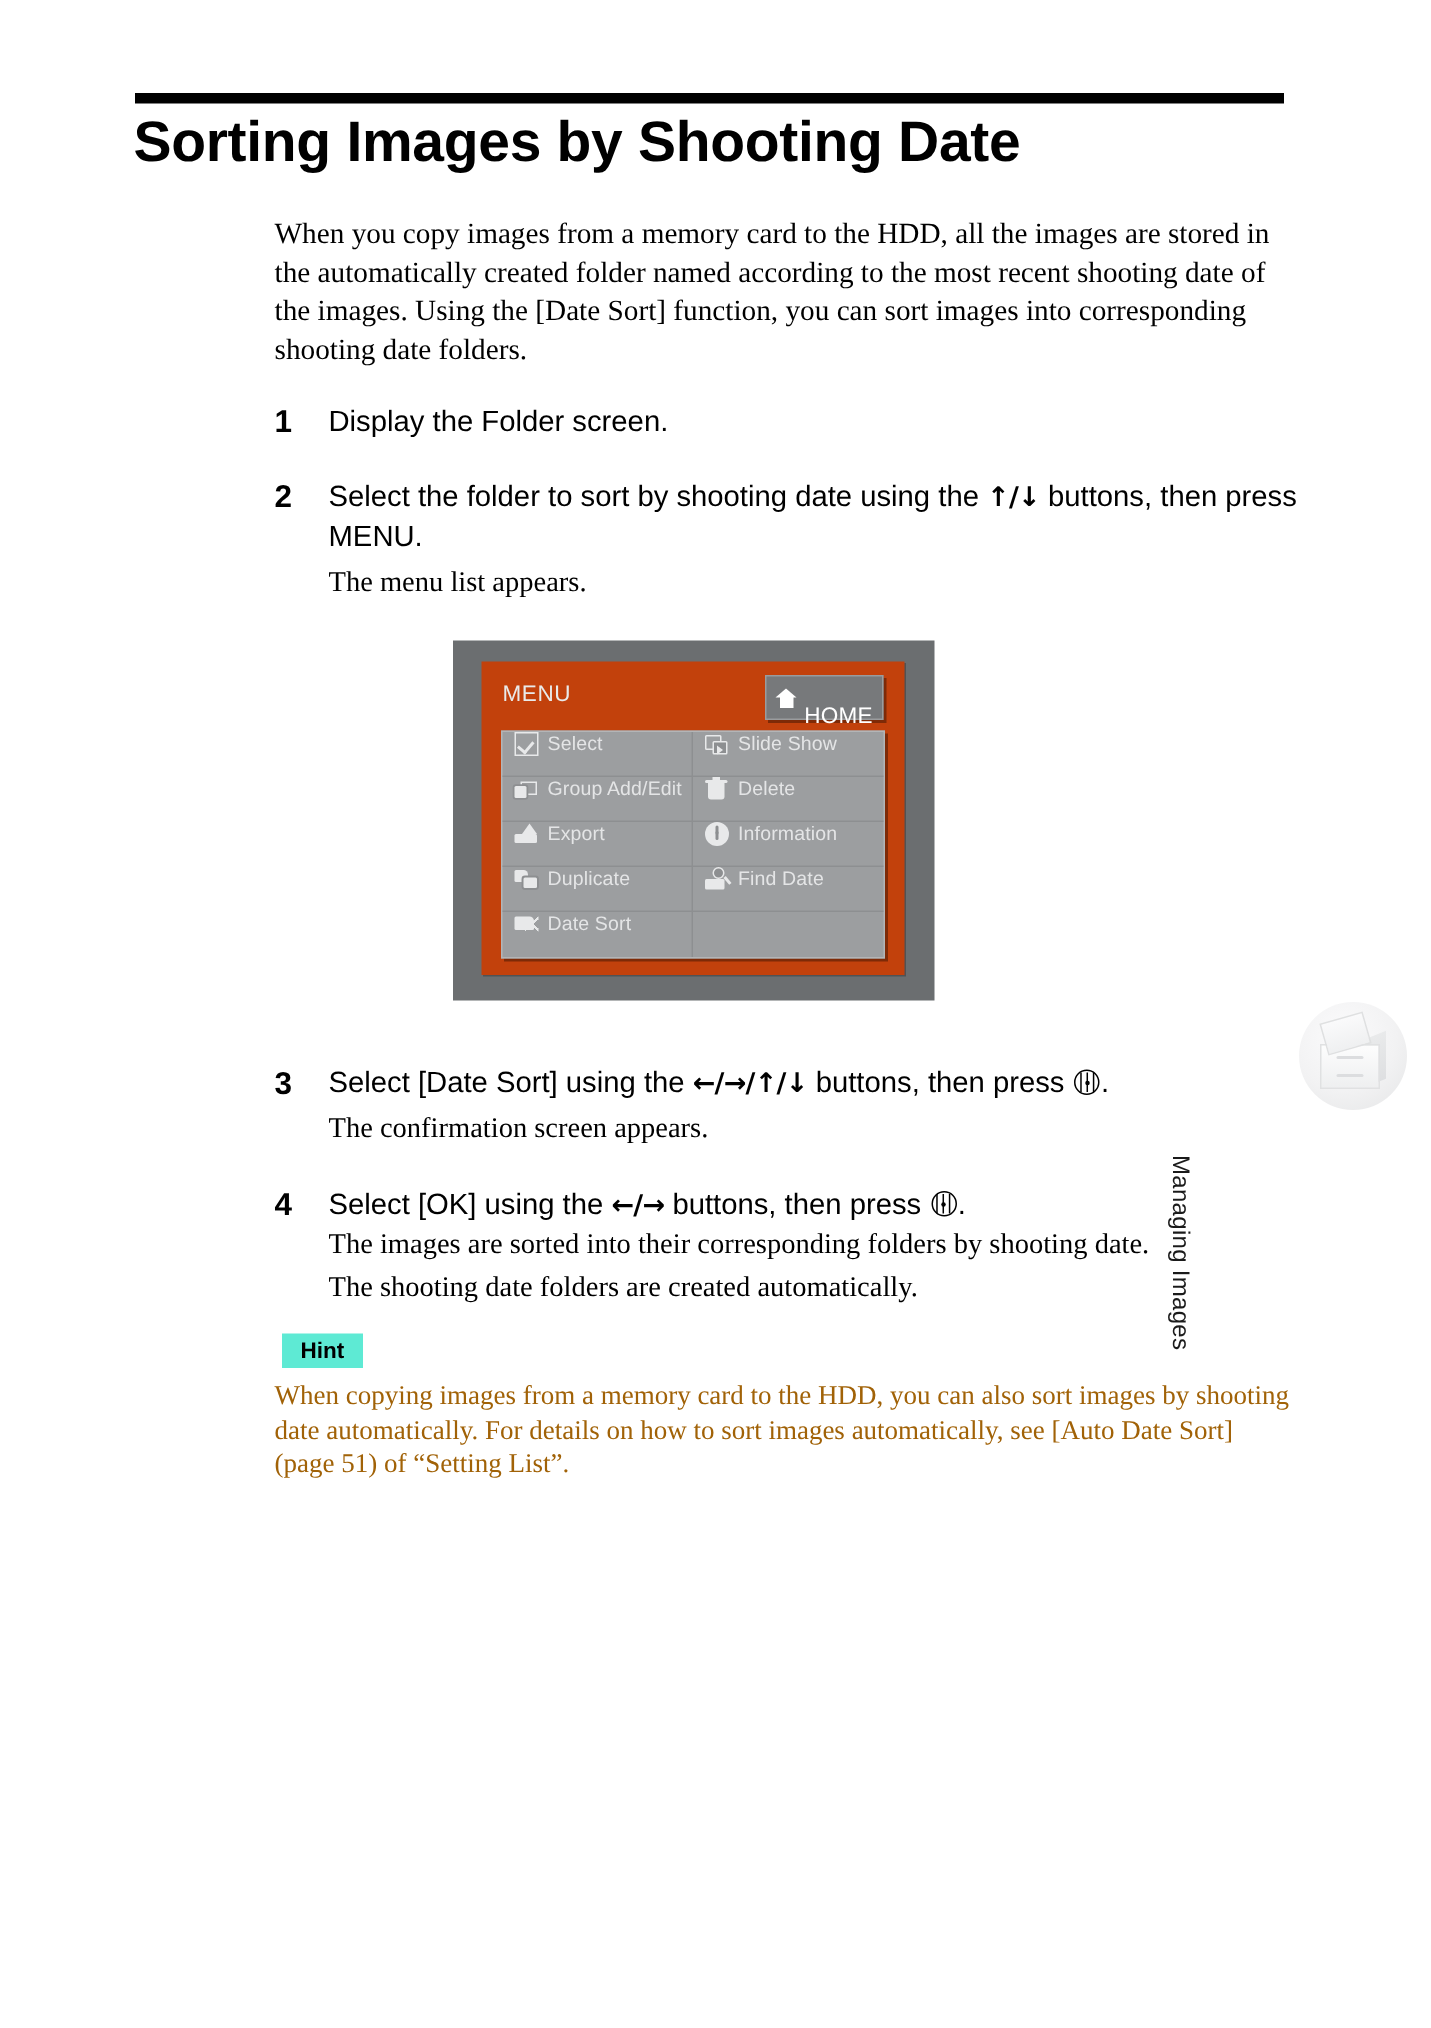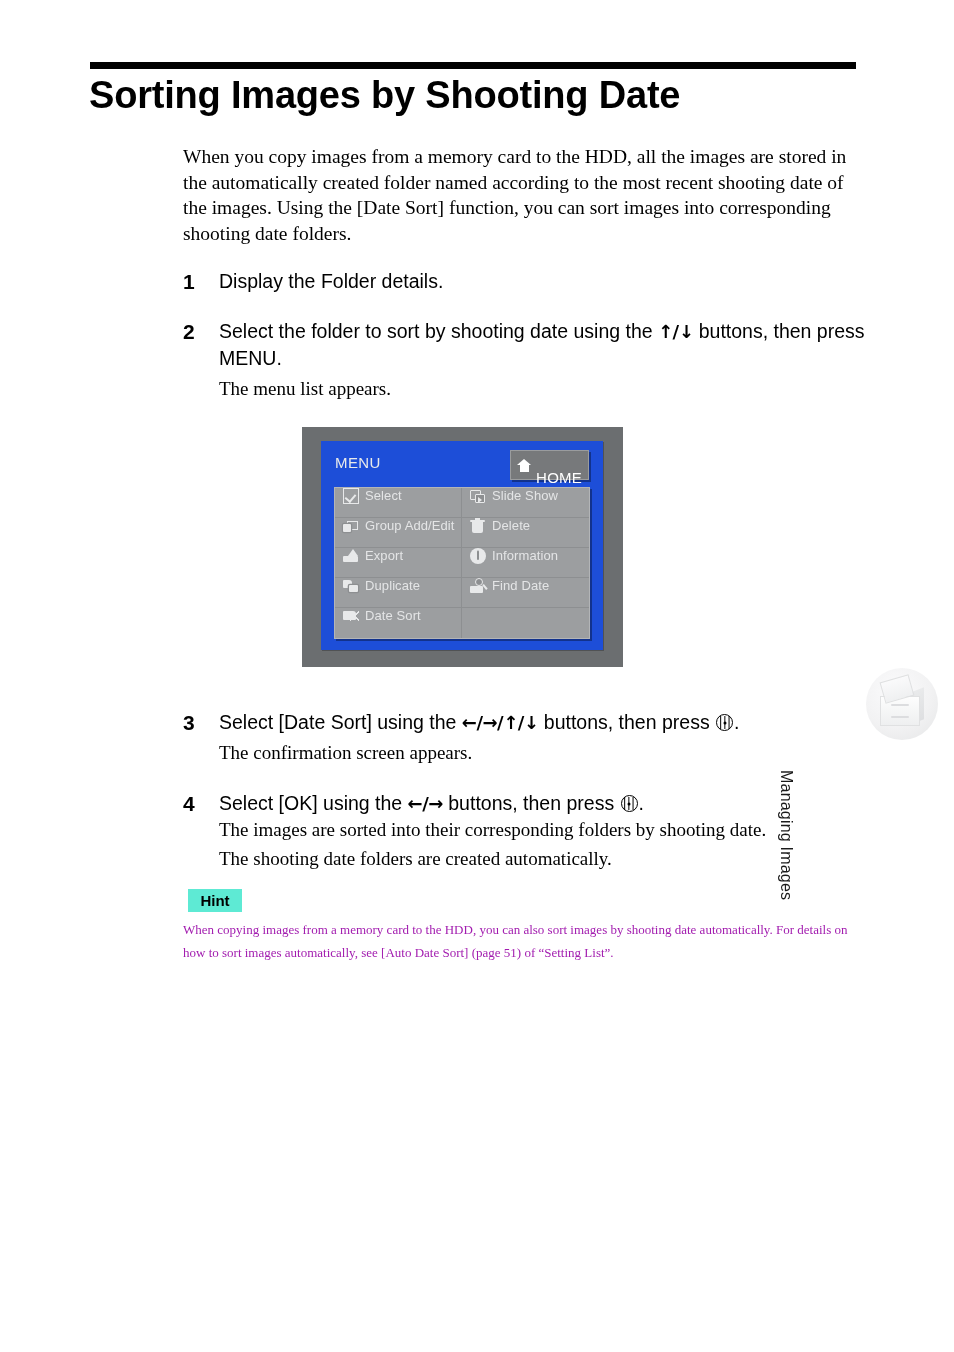--- a/index.html
+++ b/index.html
@@ -52,21 +52,21 @@
     box-shadow:-4.2px 0 0 0 #000,4.2px 0 0 0 #000;
   }
 
   
   .shot-outer{
     position:absolute;left:302px;top:427px;width:321px;height:240px;
     background:#6b6e70;
   }
   .shot-inner{
     position:absolute;left:19px;top:14px;width:282px;height:209px;
-    background:#1d4ed8;
+    background:#c2410c;
     box-shadow:1px 1px 0 0 rgba(0,0,0,.25);
   }
   .shot-head{
     position:absolute;left:14px;top:11px;right:14px;height:30px;
   }
   .shot-menu-label{
     position:absolute;left:0;top:2px;
     font-family:"Liberation Sans",sans-serif;font-size:15px;color:#e9eaea;letter-spacing:.4px;
   }
   .home-btn{
@@ -184,21 +184,21 @@
   }
 
   
   .hint-badge{
     position:absolute;left:188px;top:889px;width:54px;height:23px;background:#5eead4;
     font-family:"Liberation Sans",sans-serif;font-weight:bold;font-size:15px;color:#000;
     display:flex;align-items:center;justify-content:center;
   }
   .hint-text{
     position:absolute;left:183px;top:919px;width:682px;
-    font-family:"Liberation Serif",serif;font-size:13px;line-height:22.5px;color:#a21caf;
+    font-family:"Liberation Serif",serif;font-size:18px;line-height:22.5px;color:#a16207;
   }
 
   
   .side-icon{
     position:absolute;left:866px;top:668px;width:72px;height:72px;border-radius:50%;
     background:radial-gradient(circle at 40% 32%,#fbfbfc 0%,#f2f2f3 55%,#e4e5e6 100%);
   }
   .side-icon .box{
     position:absolute;left:14px;top:28px;width:40px;height:30px;
     background:linear-gradient(180deg,#fdfdfd 0%,#eeeff0 100%);
@@ -239,21 +239,21 @@
 <div class="page">
 
   <div class="title-rule"></div>
   <div class="page-title">Sorting Images by Shooting Date</div>
 
   <div class="intro">When you copy images from a memory card to the HDD, all the images are stored in the automatically created folder named according to the most recent shooting date of the images. Using the [Date Sort] function, you can sort images into corresponding shooting date folders.</div>
 
   <div class="step" style="left:183px;top:268px;width:680px;">
     <div class="num">1</div>
     <div class="body">
-      <div class="head"><span>Display the Folder details.</span></div>
+      <div class="head"><span>Display the Folder screen.</span></div>
     </div>
   </div>
 
   <div class="step" style="left:183px;top:318px;width:690px;">
     <div class="num">2</div>
     <div class="body" style="width:650px;">
       <div class="head"><span>Select the folder to sort by shooting date using the </span><span class="arrow">↑/↓</span><span> buttons, then press MENU.</span></div>
       <div class="sub">The menu list appears.</div>
     </div>
   </div>

